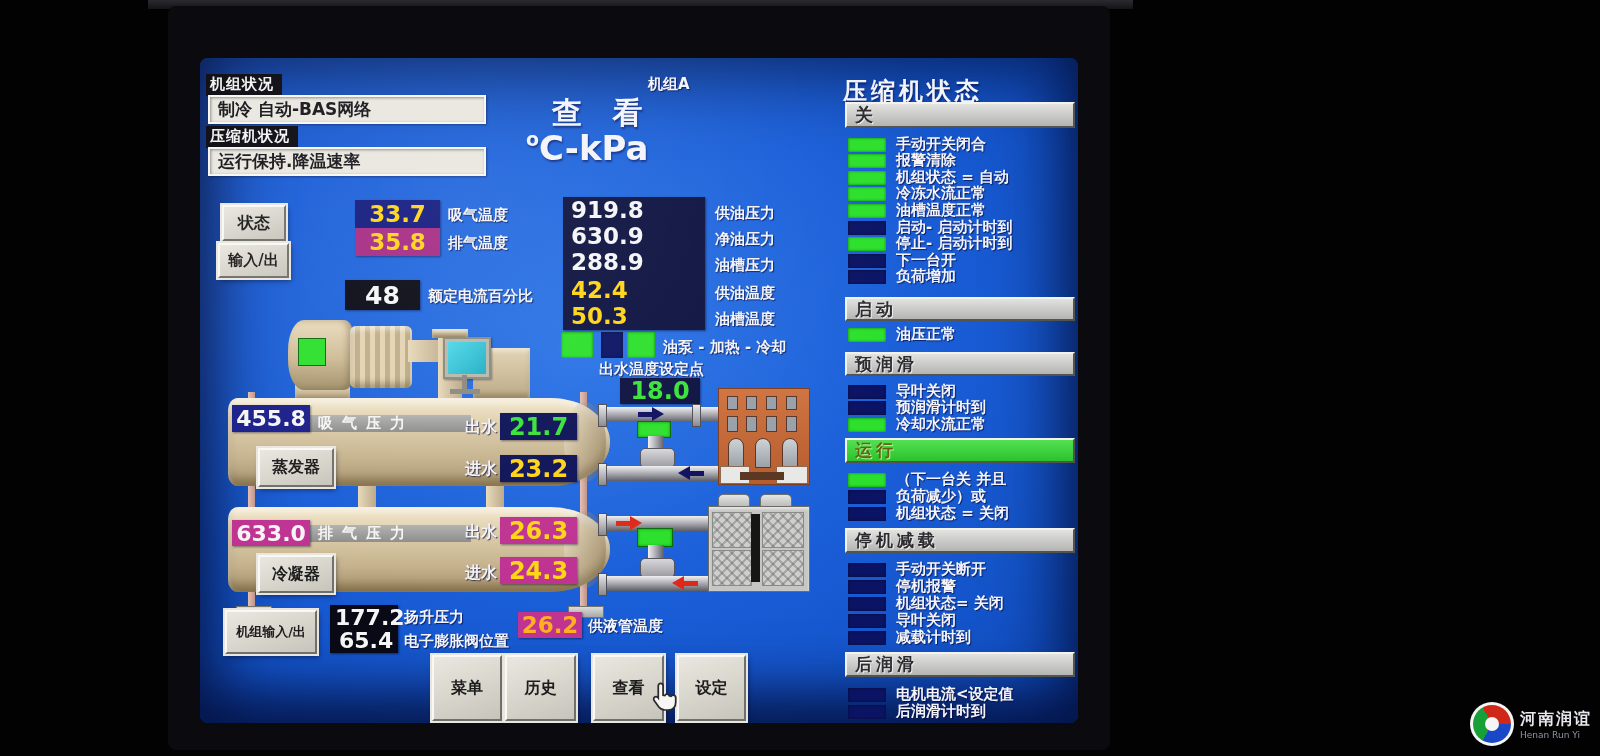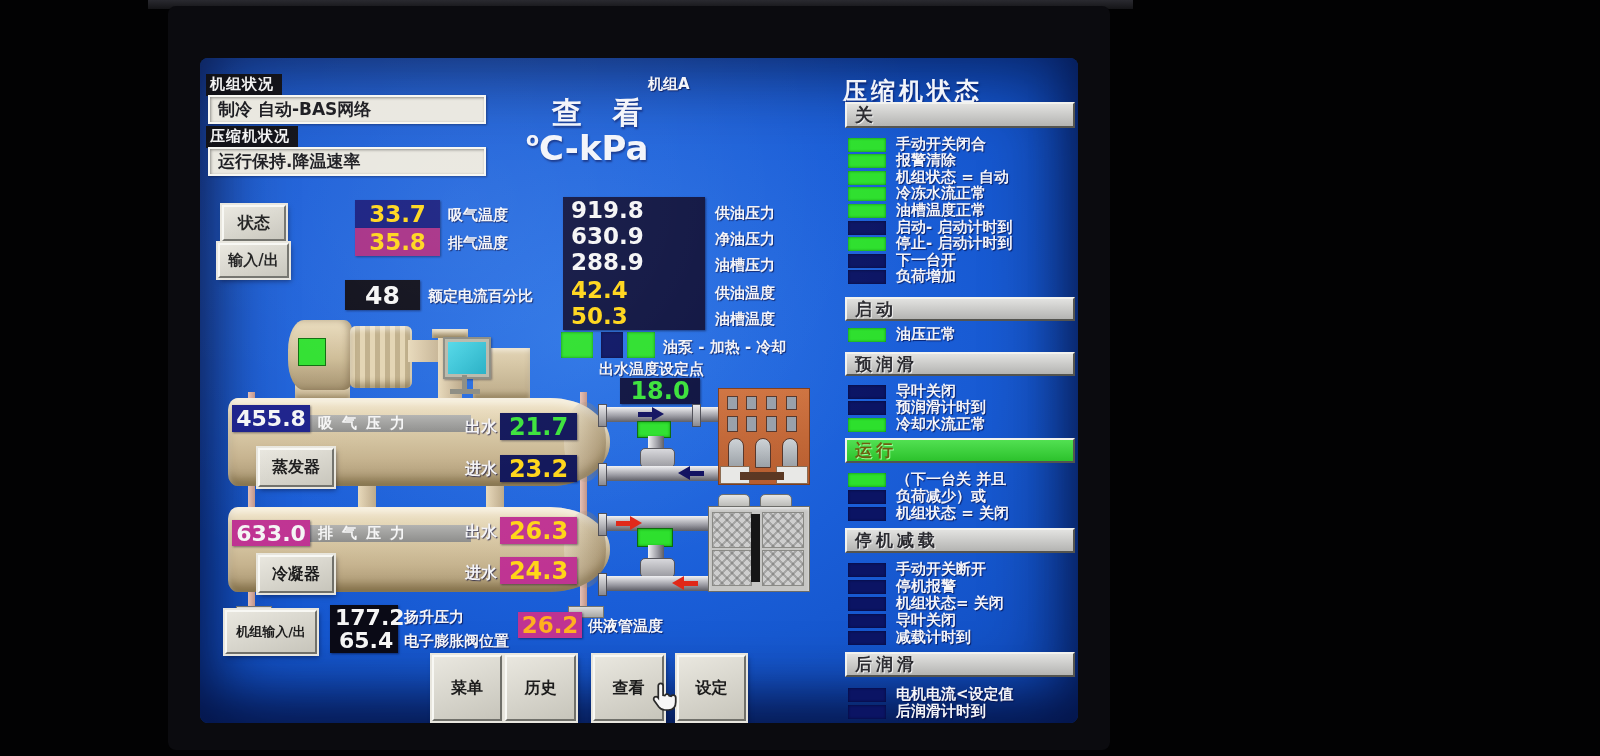--- a/index.html
+++ b/index.html
@@ -366,13 +366,20 @@
         <span class="ind off"></span>
         <span class="lb">电机电流&lt;设定值</span>
       </div>
     <div class="srow" style="top:644px;">
         <span class="ind off"></span>
         <span class="lb">后润滑计时到</span>
       </div>
 
   </div>
 
+  <div class="watermark">
+    <div class="wlogo"></div>
+    <div class="wtxt">
+      <div class="cn">河南润谊</div>
+      <div class="en">Henan Run Yi</div>
+    </div>
+  </div>
 </div>
 
 </body></html>

